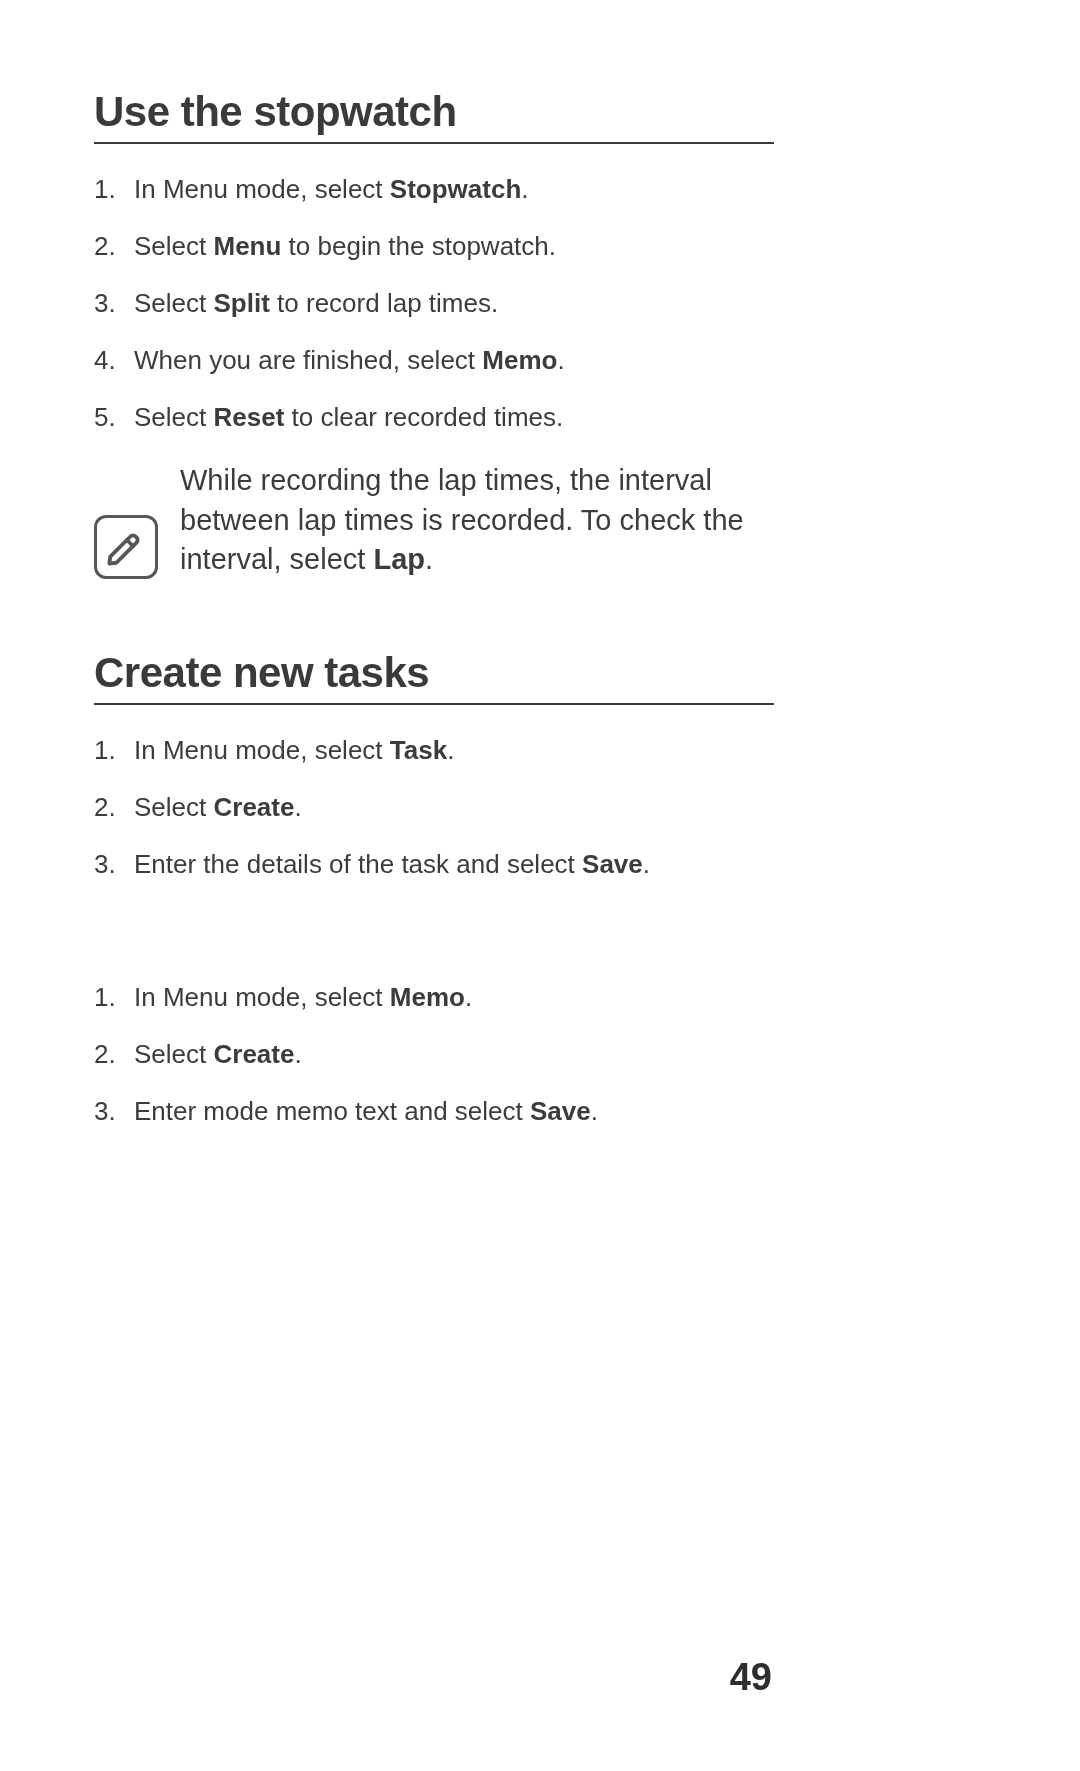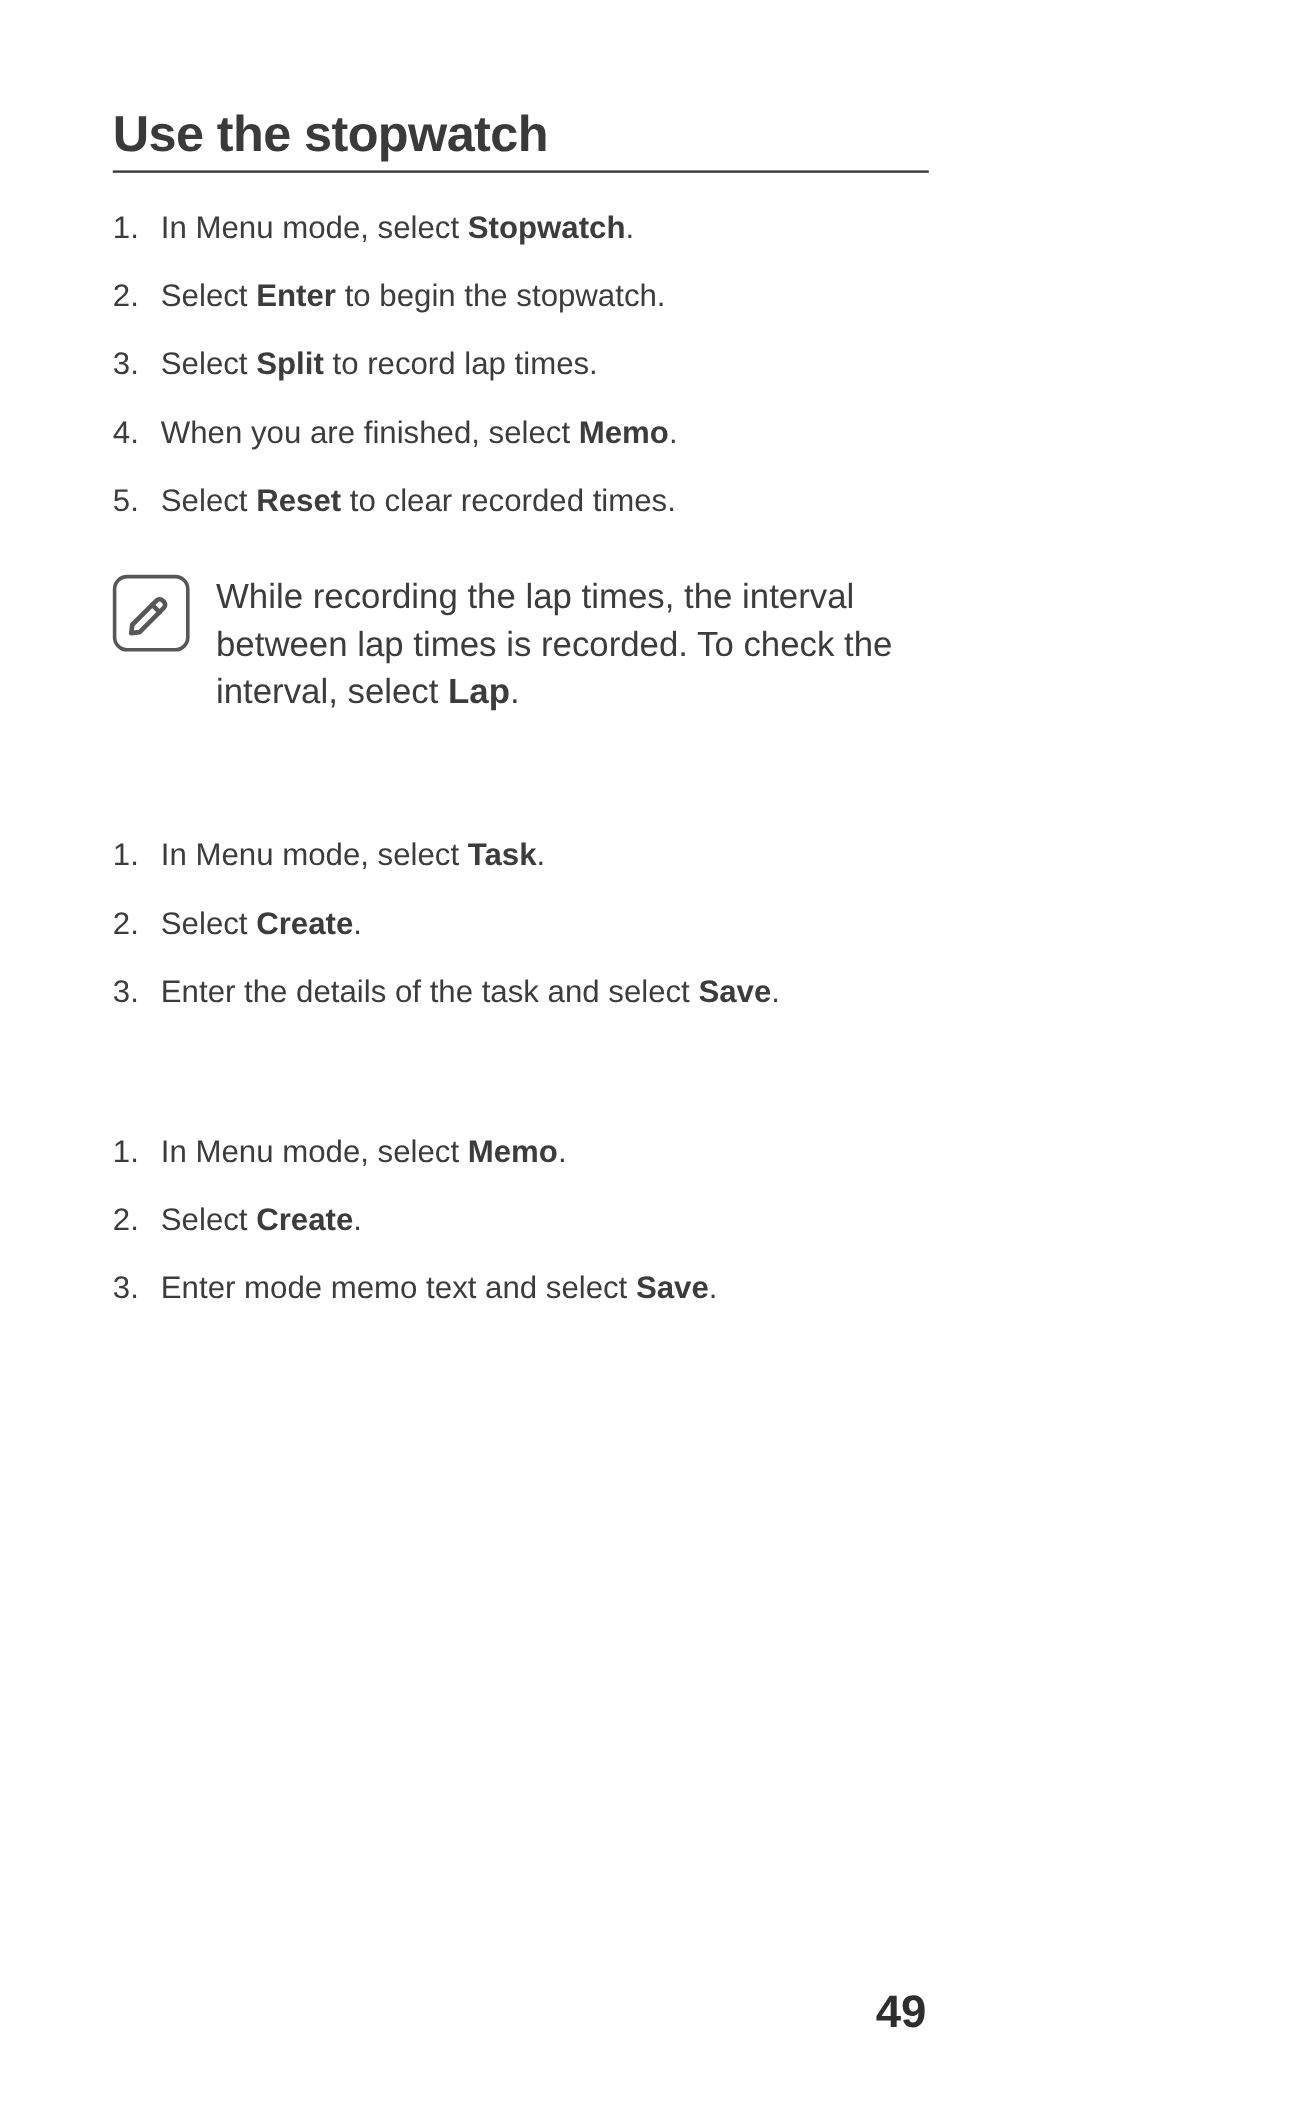--- a/index.html
+++ b/index.html
@@ -43,23 +43,23 @@
   ol.steps li::before {
     content: counter(step) ".";
     position: absolute;
     left: 0;
     top: 0;
   }
   ol.steps li b { font-weight: 700; }
 
   .note-row {
     display: flex;
-    align-items: flex-start;
+    align-items: flex-end;
     gap: 22px;
-    margin-top: 44px;
+    margin-top: 26px;
   }
   .note-icon {
     flex: 0 0 64px;
     width: 64px;
     height: 64px;
     border: 3px solid #575757;
     border-radius: 12px;
     display: flex;
     align-items: center;
     justify-content: center;
@@ -89,21 +89,21 @@
 <body>
 
 <div class="page">
 
   <h2 class="section-title">Use the stopwatch</h2>
   <ol class="steps">
     <li>
       <span>In Menu mode, select </span><b>Stopwatch</b><span>.</span>
     </li>
     <li>
-      <span>Select </span><b>Enter</b><span> to begin the stopwatch.</span>
+      <span>Select </span><b>Menu</b><span> to begin the stopwatch.</span>
     </li>
     <li>
       <span>Select </span><b>Split</b><span> to record lap times.</span>
     </li>
     <li>
       <span>When you are finished, select </span><b>Memo</b><span>.</span>
     </li>
     <li>
       <span>Select </span><b>Reset</b><span> to clear recorded times.</span>
     </li>
@@ -116,20 +116,21 @@
         <line x1="12.5" y1="8" x2="16" y2="11.5"></line>
       </svg>
     </div>
     <div class="note-text">
       <span>While recording the lap times, the interval between lap times is recorded. To check the interval, select </span><b>Lap</b><span>.</span>
     </div>
   </div>
 
   <div class="gap-large"></div>
 
+  <h2 class="section-title">Create new tasks</h2>
   <ol class="steps">
     <li>
       <span>In Menu mode, select </span><b>Task</b><span>.</span>
     </li>
     <li>
       <span>Select </span><b>Create</b><span>.</span>
     </li>
     <li>
       <span>Enter the details of the task and select </span><b>Save</b><span>.</span>
     </li>

